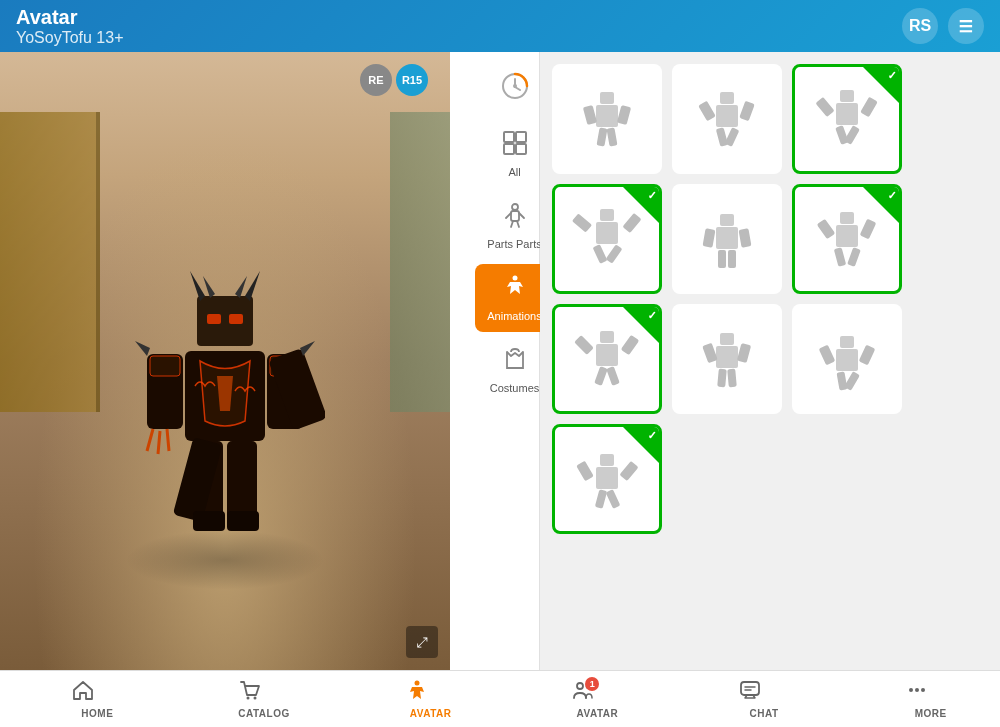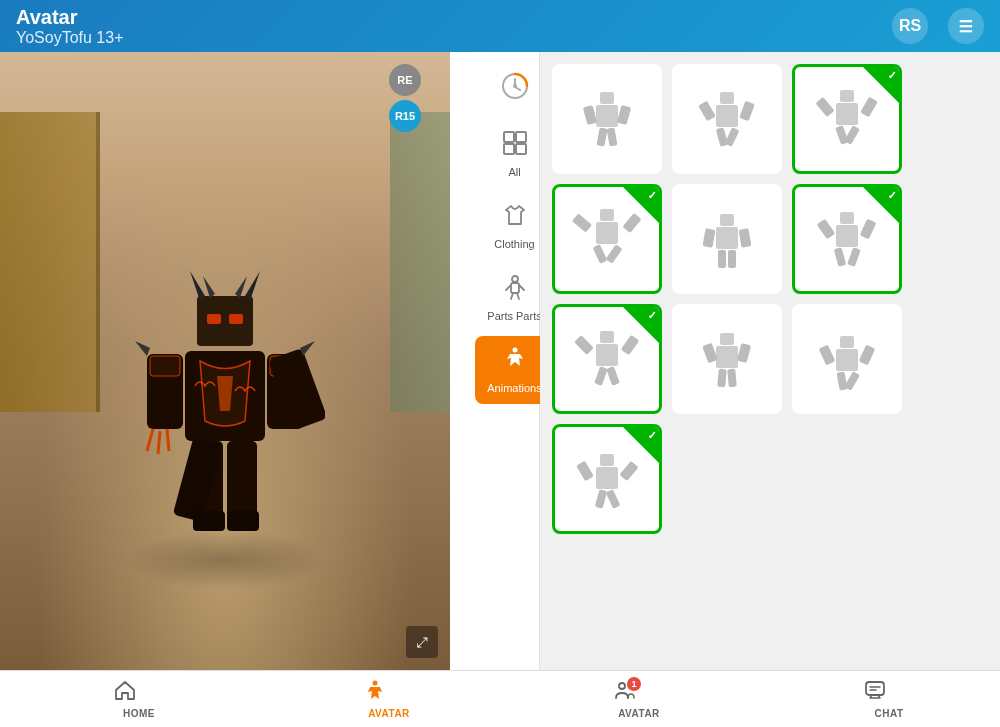--- a/index.html
+++ b/index.html
@@ -11,21 +11,21 @@
       height: 52px;
       background: linear-gradient(135deg, #1a7bbf, #1a9fd4);
       display: flex;
       align-items: center;
       justify-content: space-between;
       padding: 0 16px;
     }
     #header-left { display: flex; flex-direction: column; }
     #header-title { color: white; font-size: 20px; font-weight: bold; }
     #header-subtitle { color: rgba(255,255,255,0.85); font-size: 16px; }
-    #header-right { display: flex; gap: 20px; }
+    #header-right { display: flex; gap: 10px; }
     .header-icon-btn {
       width: 36px; height: 36px;
       background: rgba(255,255,255,0.2);
       border-radius: 50%;
       display: flex; align-items: center; justify-content: center;
       cursor: pointer; color: white; font-size: 16px; font-weight: bold;
     }
 
     
     #main {
@@ -79,22 +79,22 @@
     #avatar-character {
       position: absolute;
       bottom: 80px;
       left: 50%;
       transform: translateX(-50%);
     }
 
     
     #r-badges {
       position: absolute;
-      top: 12px; right: 29px;
-      display: flex; gap: 4px; flex-direction: column;
+      top: 12px; right: 22px;
+      display: flex; gap: 4px;
     }
     .r-badge {
       width: 32px; height: 32px;
       border-radius: 50%;
       display: flex; align-items: center; justify-content: center;
       font-size: 11px; font-weight: bold; color: white;
       cursor: pointer;
     }
     .r-badge.re { background: #888; }
     .r-badge.r15 { background: #1a9fd4; }
@@ -320,28 +320,20 @@
         <svg width="26" height="26" viewBox="0 0 26 26" fill="none">
           <rect x="2" y="2" width="10" height="10" rx="1" stroke="#888" stroke-width="2"></rect>
           <rect x="14" y="2" width="10" height="10" rx="1" stroke="#888" stroke-width="2"></rect>
           <rect x="2" y="14" width="10" height="10" rx="1" stroke="#888" stroke-width="2"></rect>
           <rect x="14" y="14" width="10" height="10" rx="1" stroke="#888" stroke-width="2"></rect>
         </svg>
       </span>
       <span class="label">All</span>
     </div>
 
-    <div class="sidebar-item">
-      <span class="icon">
-        <svg width="26" height="26" viewBox="0 0 26 26" fill="none">
-          <path d="M9,4 L4,8 L7,10 L7,22 L19,22 L19,10 L22,8 L17,4 Q15,7 13,7 Q11,7 9,4 Z" stroke="#888" stroke-width="1.8" fill="none" stroke-linejoin="round"></path>
-        </svg>
-      </span>
-      <span class="label">Clothing</span>
-    </div>
 
     <div class="sidebar-item">
       <span class="icon">
         <svg width="26" height="26" viewBox="0 0 26 26" fill="none">
           <circle cx="13" cy="5" r="3" stroke="#888" stroke-width="1.8"></circle>
           <rect x="9" y="9" width="8" height="10" rx="2" stroke="#888" stroke-width="1.8"></rect>
           <line x1="9" y1="11" x2="4" y2="16" stroke="#888" stroke-width="1.8" stroke-linecap="round"></line>
           <line x1="17" y1="11" x2="22" y2="16" stroke="#888" stroke-width="1.8" stroke-linecap="round"></line>
           <line x1="11" y1="19" x2="9" y2="25" stroke="#888" stroke-width="1.8" stroke-linecap="round"></line>
           <line x1="15" y1="19" x2="17" y2="25" stroke="#888" stroke-width="1.8" stroke-linecap="round"></line>
@@ -353,20 +345,30 @@
     <div class="sidebar-item active">
       <span class="icon">
         <svg width="26" height="26" viewBox="0 0 26 26" fill="none">
           <circle cx="13" cy="4" r="2.5" fill="white"></circle>
           <path d="M8,8 L5,13 L9,12 L8,20 L13,16 L18,20 L17,12 L21,13 L18,8 Z" fill="white"></path>
         </svg>
       </span>
       <span class="label">Animations</span>
     </div>
 
+    <div class="sidebar-item">
+      <span class="icon">
+        <svg width="26" height="26" viewBox="0 0 26 26" fill="none">
+          <path d="M5,6 L5,22 L21,22 L21,6" stroke="#888" stroke-width="1.8" fill="none" stroke-linecap="round"></path>
+          <path d="M9,6 Q9,3 13,3 Q17,3 17,6" stroke="#888" stroke-width="1.8" fill="none"></path>
+          <path d="M5,6 L9,10 L13,7 L17,10 L21,6" stroke="#888" stroke-width="1.8" fill="none" stroke-linejoin="round"></path>
+        </svg>
+      </span>
+      <span class="label">Costumes</span>
+    </div>
   </div>
 
   <div id="content">
 
     <div class="anim-card">
       <svg viewBox="0 0 70 70" xmlns="http://www.w3.org/2000/svg">
         <rect x="28" y="8" width="14" height="12" rx="2" fill="#ccc"></rect>
         <rect x="24" y="21" width="22" height="22" rx="2" fill="#ccc"></rect>
         <rect x="13" y="22" width="10" height="18" rx="2" fill="#bbb" transform="rotate(-15,18,31)"></rect>
         <rect x="47" y="22" width="10" height="18" rx="2" fill="#bbb" transform="rotate(15,52,31)"></rect>
@@ -481,20 +483,30 @@
 </div>
 
 <div id="footer">
   <div class="footer-item">
     <span class="f-icon">
       <svg width="22" height="22" viewBox="0 0 22 22" fill="none">
         <path d="M2,11 L11,3 L20,11 L20,20 L14,20 L14,14 L8,14 L8,20 L2,20 Z" stroke="#666" stroke-width="1.8" fill="none" stroke-linejoin="round"></path>
       </svg>
     </span>
     <span class="f-label">HOME</span>
+  </div>
+  <div class="footer-item">
+    <span class="f-icon">
+      <svg width="22" height="22" viewBox="0 0 22 22" fill="none">
+        <path d="M2,3 L5,3 L8,16 L17,16 L20,7 L6,7" stroke="#666" stroke-width="1.8" fill="none" stroke-linecap="round" stroke-linejoin="round"></path>
+        <circle cx="9" cy="19" r="1.5" fill="#666"></circle>
+        <circle cx="16" cy="19" r="1.5" fill="#666"></circle>
+      </svg>
+    </span>
+    <span class="f-label">CATALOG</span>
   </div>
   <div class="footer-item active">
     <span class="f-icon">
       <svg width="22" height="22" viewBox="0 0 22 22" fill="none">
         <circle cx="11" cy="4" r="2.5" fill="#f57c00"></circle>
         <path d="M6,8 L4,13 L8,12 L7,20 L11,17 L15,20 L14,12 L18,13 L16,8 Z" fill="#f57c00"></path>
       </svg>
     </span>
     <span class="f-label">AVATAR</span>
   </div>
@@ -514,13 +526,23 @@
     <span class="f-icon">
       <svg width="22" height="22" viewBox="0 0 22 22" fill="none">
         <rect x="2" y="3" width="18" height="13" rx="3" stroke="#666" stroke-width="1.8"></rect>
         <path d="M6,19 L8,16 L14,16 L16,19 Z" stroke="#666" stroke-width="1.5" fill="none" stroke-linejoin="round"></path>
         <line x1="6" y1="8" x2="16" y2="8" stroke="#666" stroke-width="1.5" stroke-linecap="round"></line>
         <line x1="6" y1="11" x2="12" y2="11" stroke="#666" stroke-width="1.5" stroke-linecap="round"></line>
       </svg>
     </span>
     <span class="f-label">CHAT</span>
   </div>
+  <div class="footer-item">
+    <span class="f-icon">
+      <svg width="22" height="22" viewBox="0 0 22 22" fill="none">
+        <circle cx="5" cy="11" r="2" fill="#666"></circle>
+        <circle cx="11" cy="11" r="2" fill="#666"></circle>
+        <circle cx="17" cy="11" r="2" fill="#666"></circle>
+      </svg>
+    </span>
+    <span class="f-label">MORE</span>
+  </div>
 </div>
 
 </body></html>

